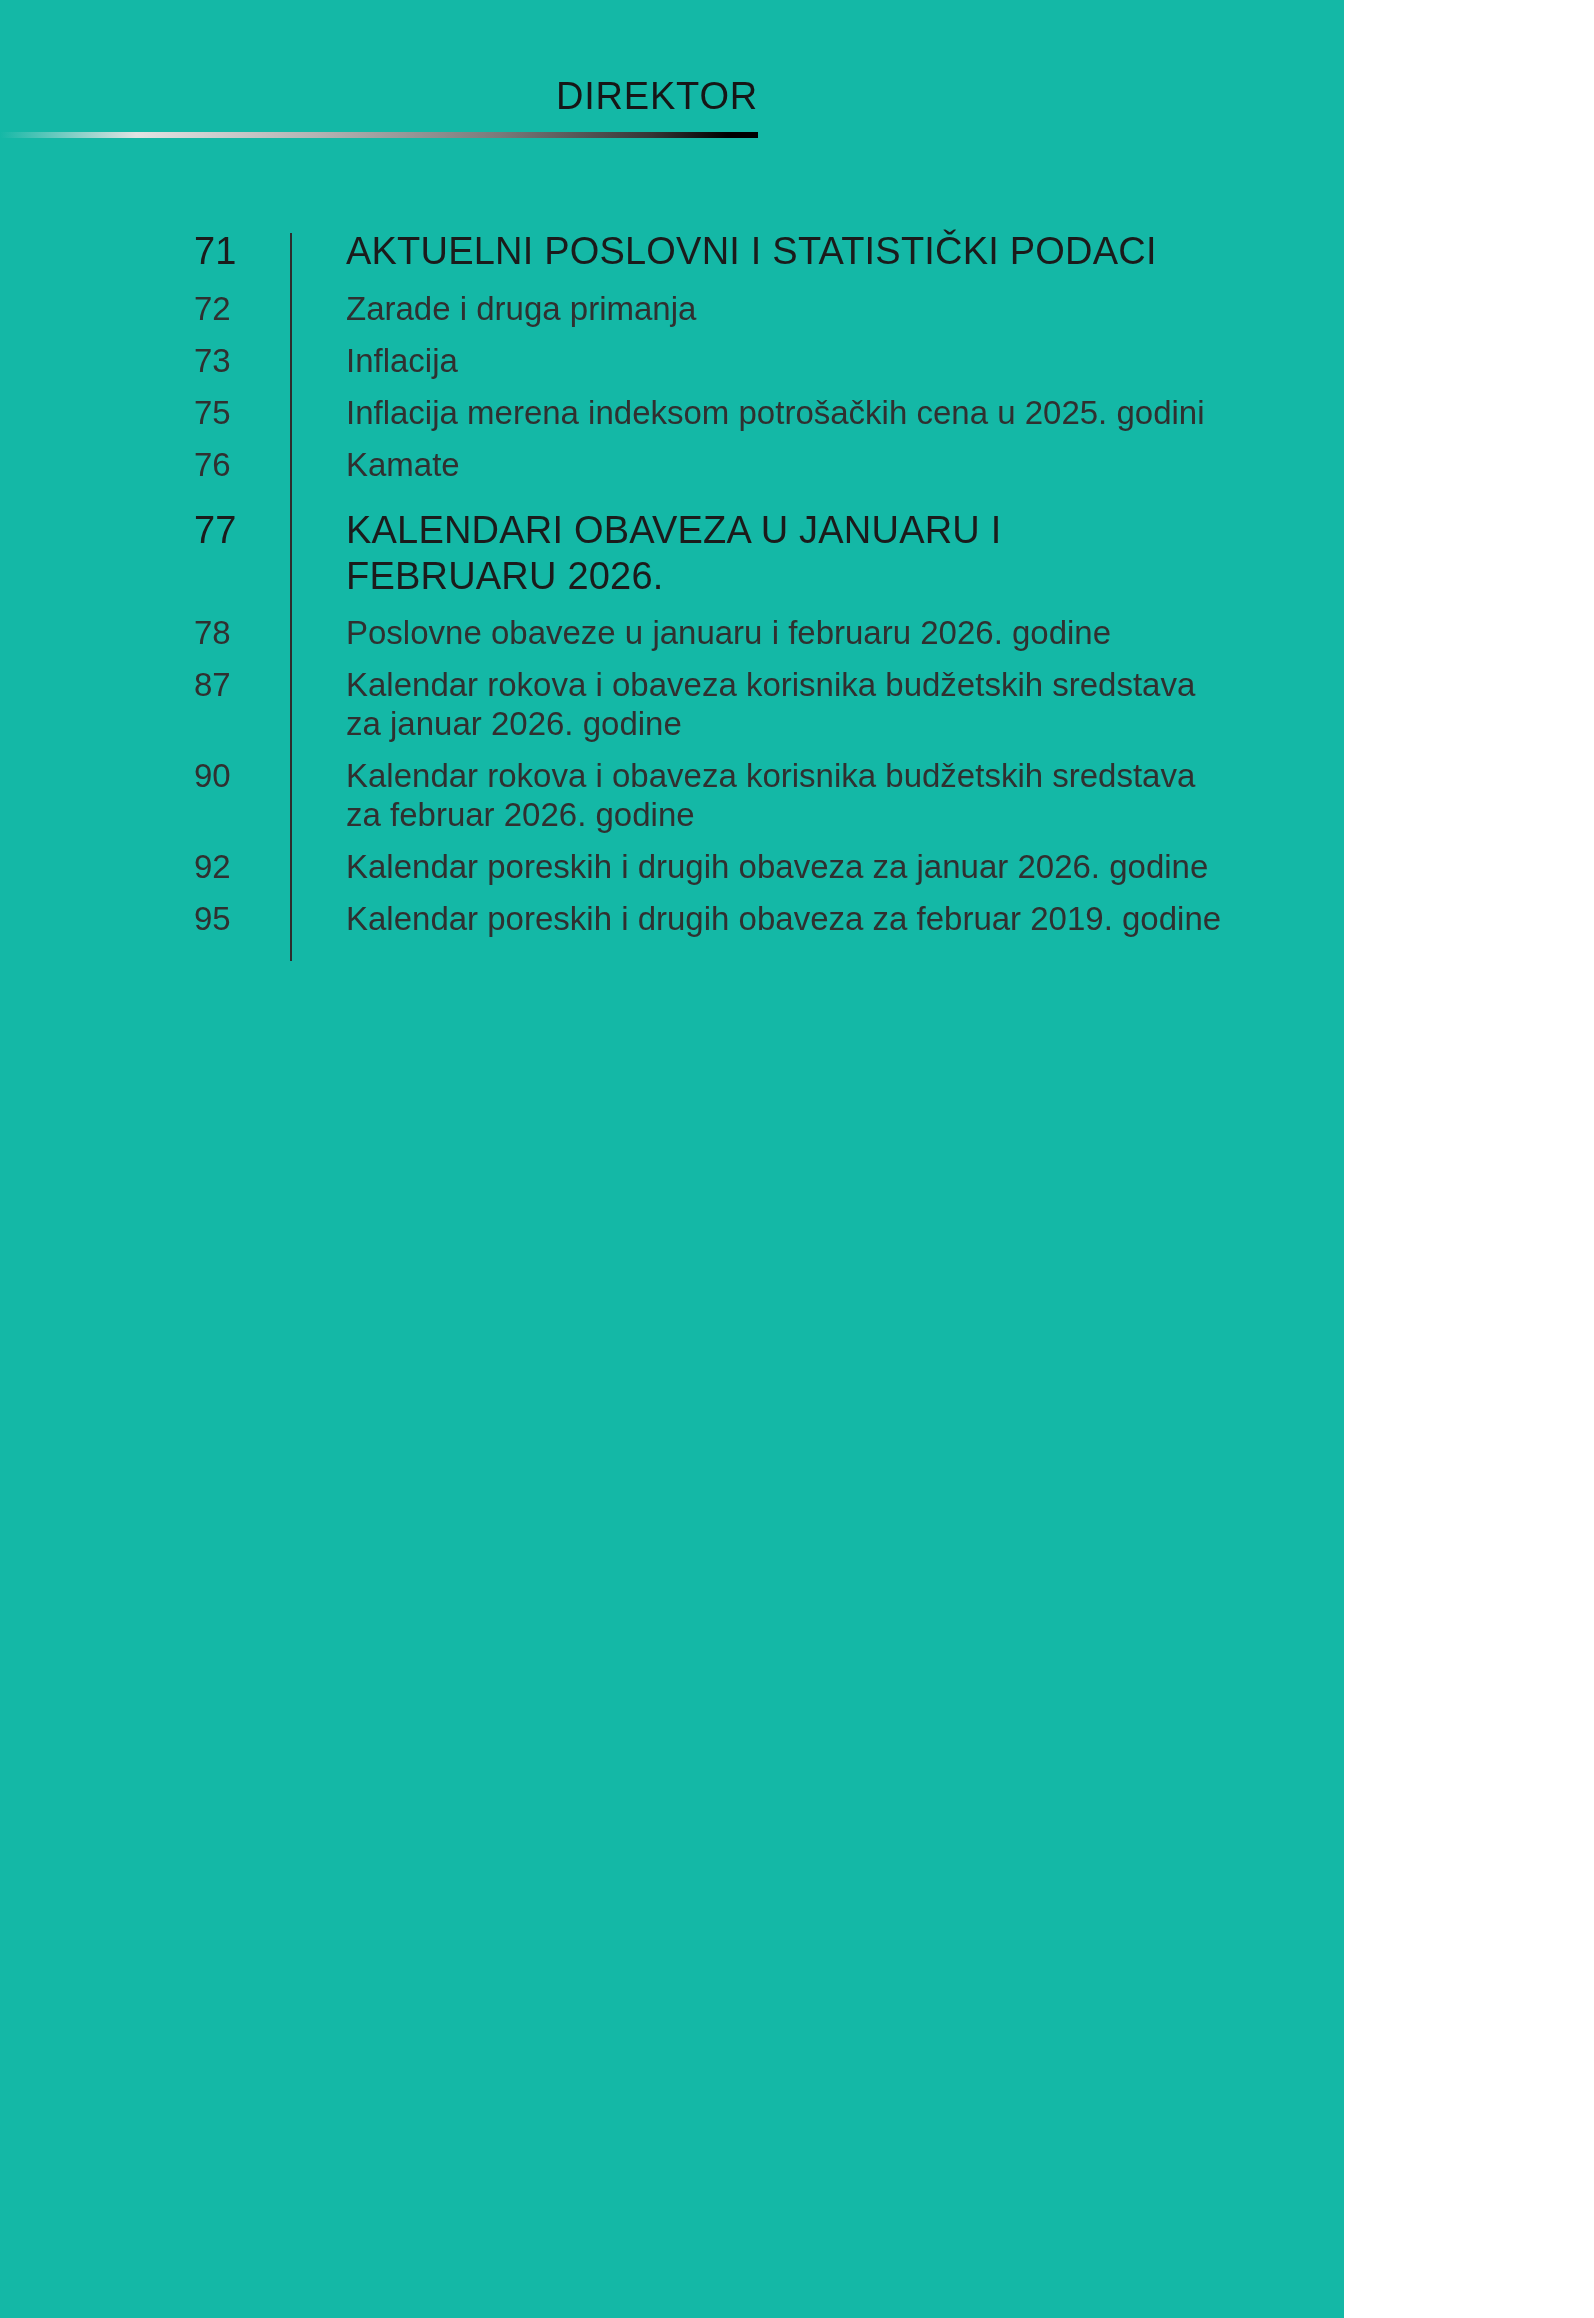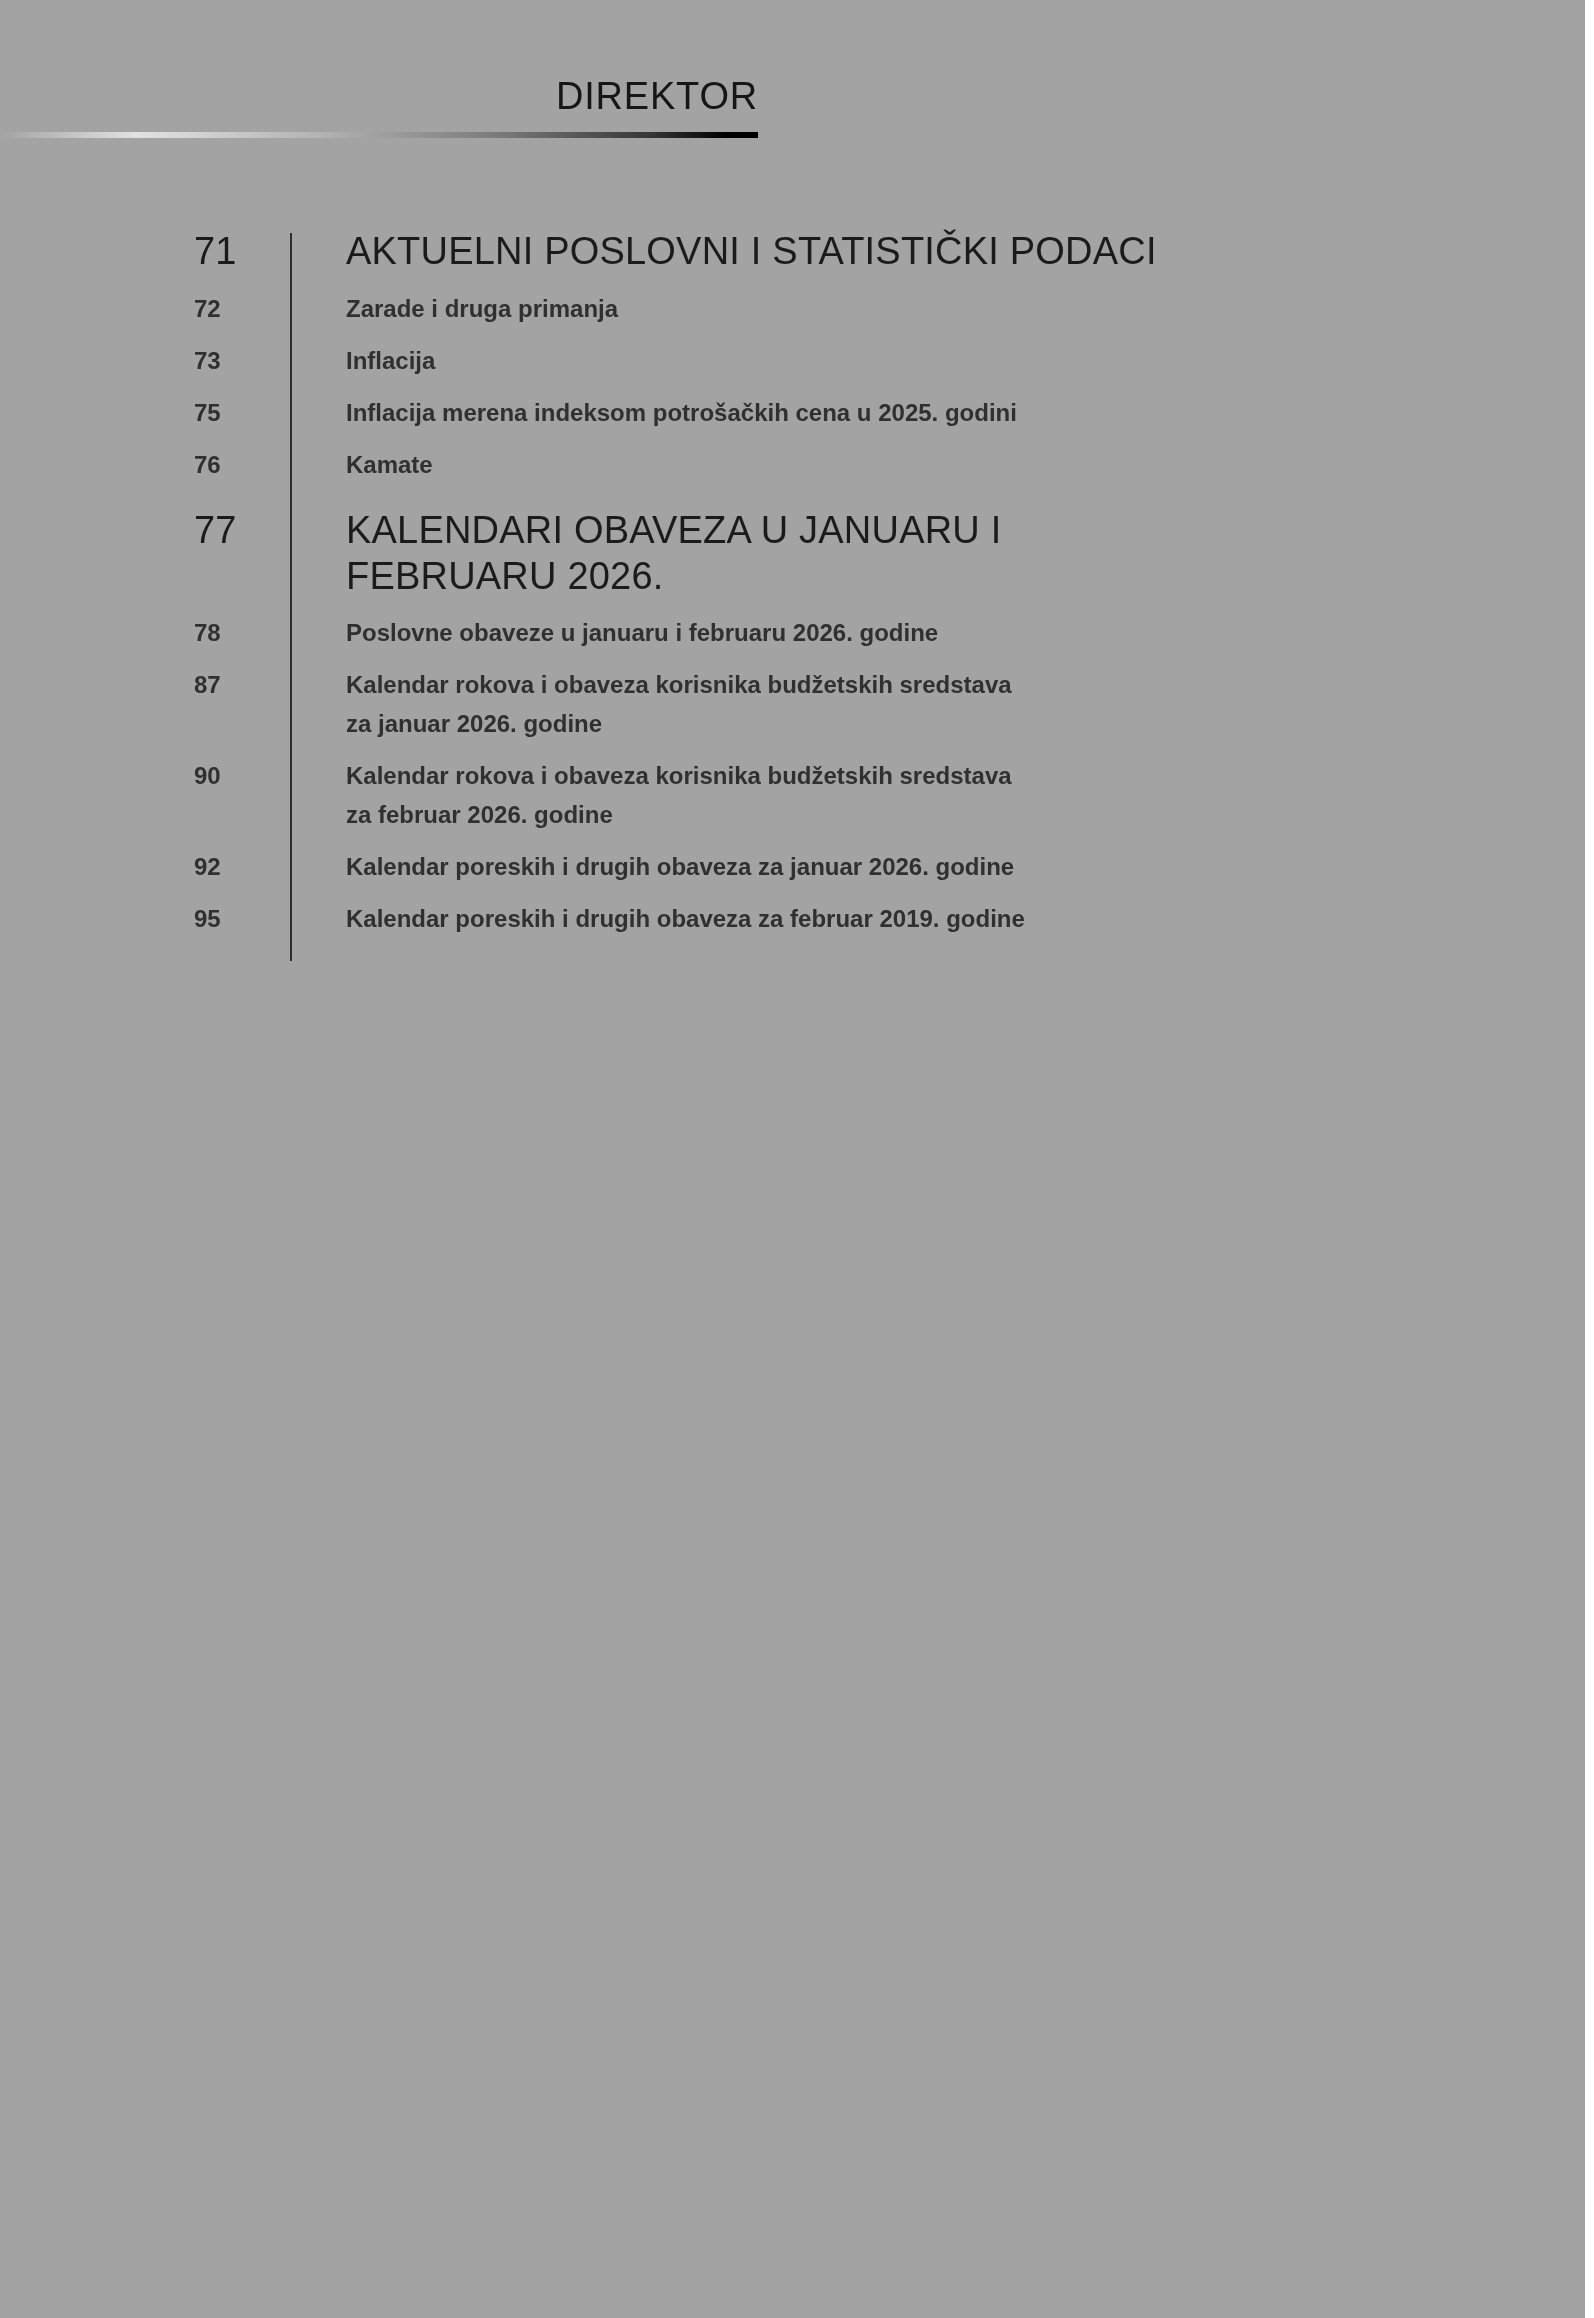--- a/index.html
+++ b/index.html
@@ -1,20 +1,20 @@
 <!DOCTYPE html>
 <html style="font-size:13px"><head>
 <meta charset="utf-8">
 <style>
   html, body { margin: 0; padding: 0; background: #ffffff; }
   .page {
     position: relative;
-    width: 1585px;
+    width: 1344px;
     height: 2319px;
-    background: #a3a3a3;
+    background: #14b8a6;
     font-family: "Liberation Sans", sans-serif;
     overflow: hidden;
   }
 
   
   .masthead-title {
     position: absolute;
     top: 77px;
     left: 0;
     width: 758px;
@@ -73,23 +73,23 @@
 
   .toc-heading {
     font-size: 38px;
     line-height: 46px;
     font-weight: 400;
     color: #1b1b1b;
     margin: 0 0 14.7px 0;
     letter-spacing: 0.2px;
   }
   .toc-entry {
-    font-size: 24px;
+    font-size: 33px;
     line-height: 39px;
-    font-weight: 700;
+    font-weight: 400;
     color: #303030;
     margin: 0 0 13px 0;
   }
 </style>
 </head>
 <body>
 
 <div class="page">
 
   <header>

